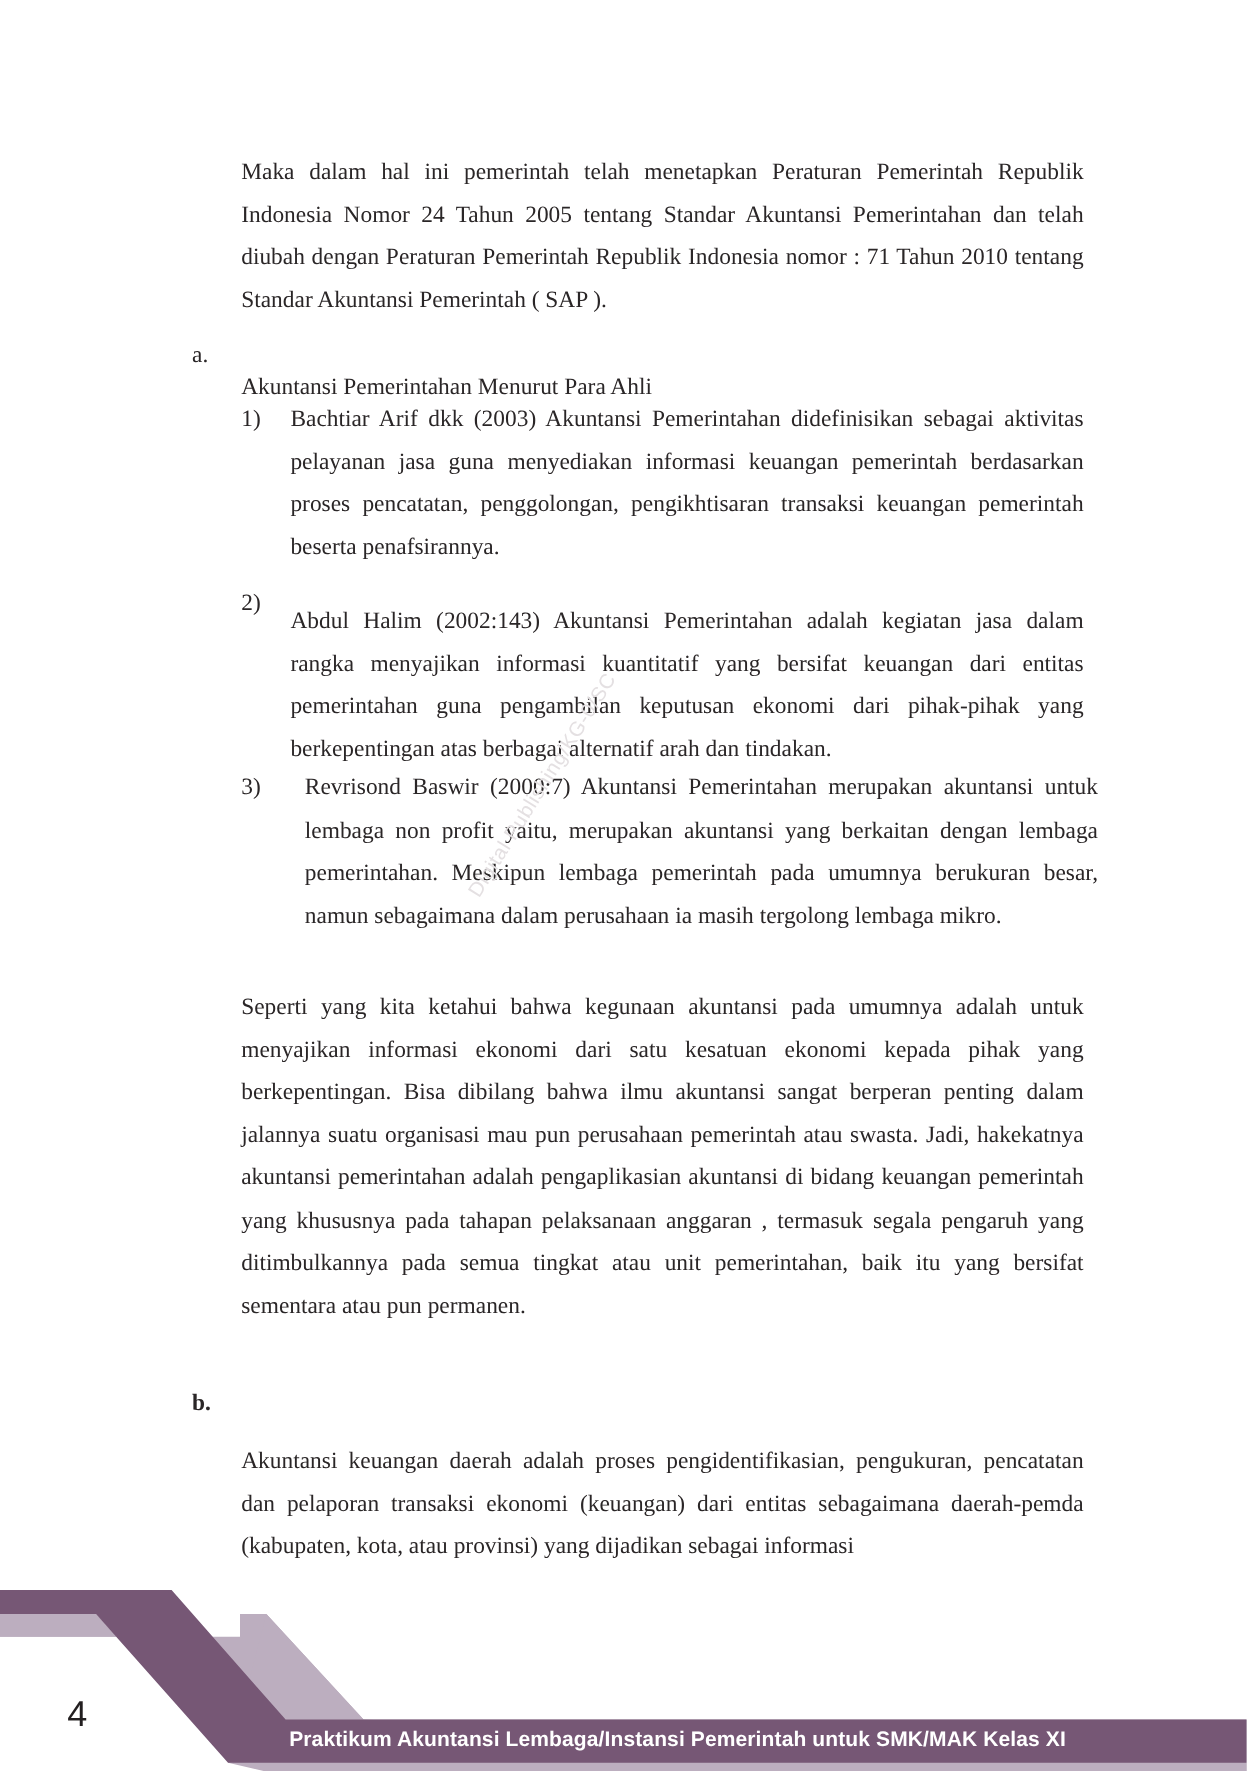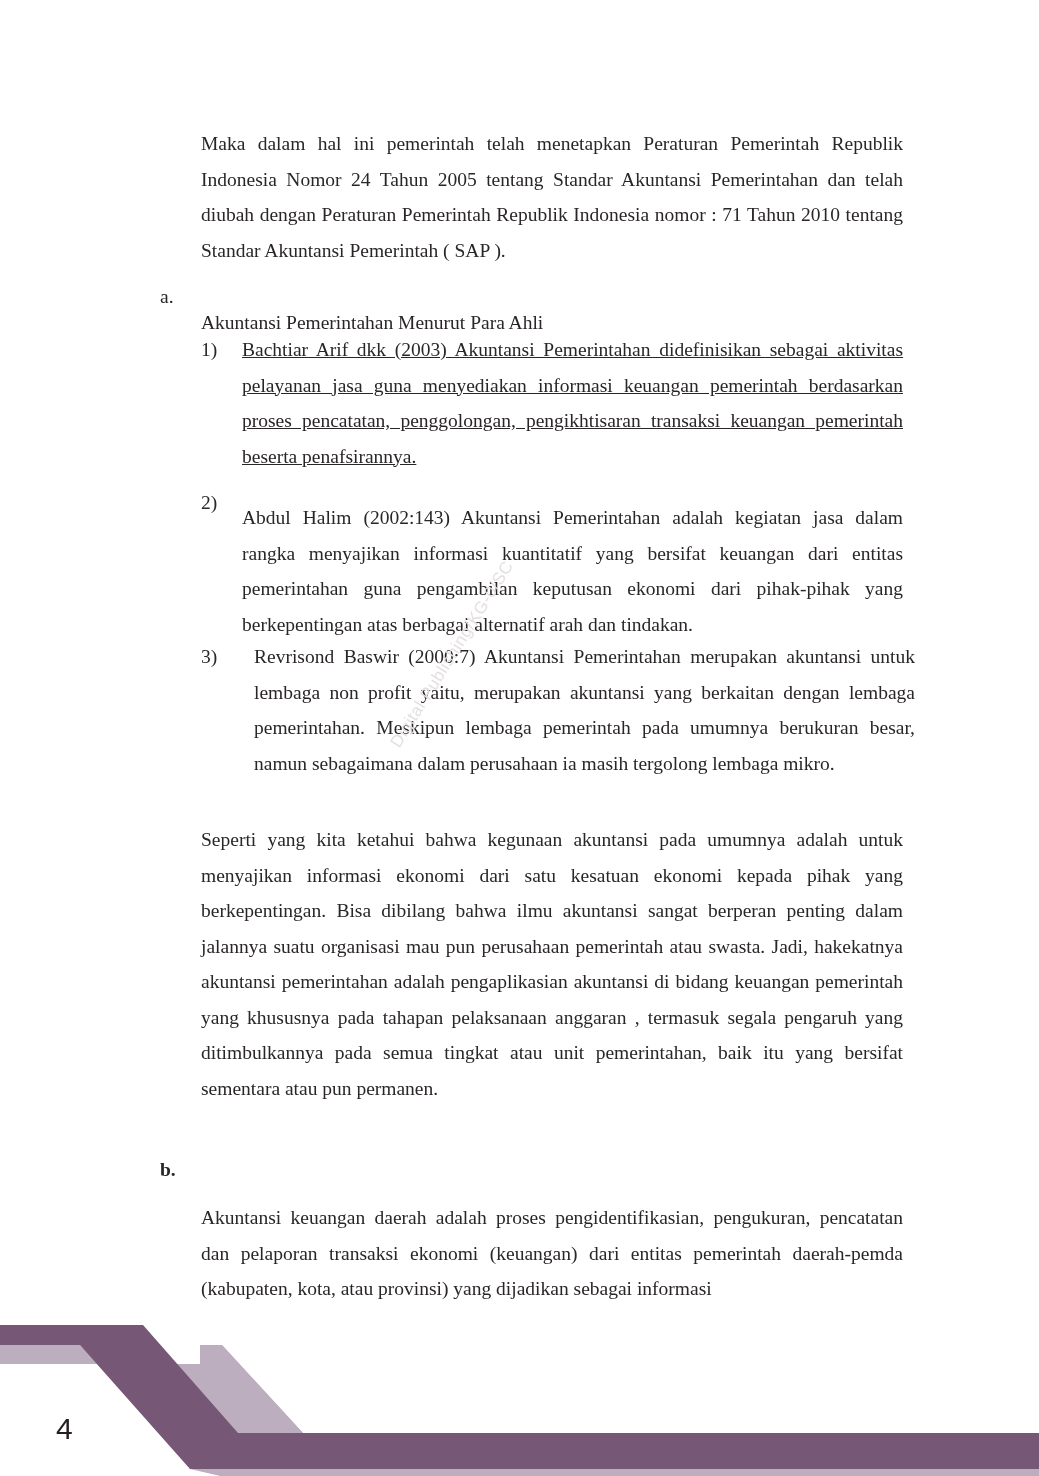--- a/index.html
+++ b/index.html
@@ -40,42 +40,43 @@
 <div class="page">
 
   <div class="para" style="top:110px;">Maka dalam hal ini pemerintah telah menetapkan Peraturan Pemerintah Republik Indonesia Nomor 24 Tahun 2005 tentang Standar Akuntansi Pemerintahan dan telah diubah dengan Peraturan Pemerintah Republik Indonesia nomor : 71 Tahun 2010 tentang Standar Akuntansi Pemerintah ( SAP ).</div>
 
   <div class="label" style="left:160px; top:263px;">a.</div>
   <div class="label" style="left:201px; top:263px;margin-top:26px;">Akuntansi Pemerintahan Menurut Para Ahli</div>
 
   <div>
     <div>
       <div class="label item-num" style="top:316px;">1)</div>
-      <div class="item-text" style="top:316px;text-decoration:underline;">Bachtiar  Arif  dkk (2003) Akuntansi  Pemerintahan didefinisikan  sebagai aktivitas pelayanan jasa guna menyediakan informasi keuangan pemerintah berdasarkan proses pencatatan, penggolongan, pengikhtisaran transaksi keuangan pemerintah beserta penafsirannya.</div>
+      <div class="item-text" style="top:316px;">Bachtiar  Arif  dkk (2003) Akuntansi  Pemerintahan didefinisikan  sebagai aktivitas pelayanan jasa guna menyediakan informasi keuangan pemerintah berdasarkan proses pencatatan, penggolongan, pengikhtisaran transaksi keuangan pemerintah beserta penafsirannya.</div>
     </div>
     <div>
       <div class="label item-num" style="top:469px;">2)</div>
       <div class="item-text" style="top:469px;margin-top:15px;">Abdul  Halim (2002:143) Akuntansi  Pemerintahan adalah  kegiatan  jasa dalam rangka menyajikan informasi kuantitatif yang bersifat keuangan dari entitas pemerintahan guna pengambilan keputusan ekonomi dari pihak-pihak yang berkepentingan atas berbagai alternatif arah dan tindakan.</div>
     </div>
     <div>
       <div class="label item-num" style="top:623px;">3)</div>
       <div class="item-text" style="top:623px;margin-left:12px;">Revrisond Baswir (2000:7) Akuntansi Pemerintahan merupakan akuntansi untuk lembaga non profit yaitu, merupakan akuntansi yang berkaitan dengan lembaga pemerintahan. Meskipun lembaga pemerintah pada umumnya berukuran besar, namun sebagaimana dalam perusahaan ia masih tergolong lembaga mikro.</div>
     </div>
   </div>
 
   <div class="para" style="top:806px;">Seperti yang kita ketahui bahwa kegunaan akuntansi pada umumnya adalah untuk menyajikan informasi ekonomi dari satu kesatuan ekonomi kepada pihak yang berkepentingan. Bisa dibilang bahwa ilmu akuntansi sangat berperan penting dalam jalannya suatu organisasi mau pun perusahaan pemerintah atau swasta. Jadi, hakekatnya akuntansi  pemerintahan adalah pengaplikasian akuntansi di bidang keuangan pemerintah yang khususnya pada tahapan pelaksanaan anggaran , termasuk segala pengaruh yang ditimbulkannya pada semua tingkat atau unit pemerintahan, baik itu yang bersifat sementara atau pun permanen.</div>
 
   <div class="label heading" style="left:160px; top:1136px;">b.</div>
 
-  <div class="para" style="top:1184px;">Akuntansi keuangan daerah adalah proses pengidentifikasian, pengukuran, pencatatan dan pelaporan transaksi ekonomi (keuangan) dari entitas pemerintah daerah-pemda (kabupaten, kota, atau provinsi) yang dijadikan sebagai informasi</div>
+  <div class="para" style="top:1184px;">Akuntansi keuangan daerah adalah proses pengidentifikasian, pengukuran, pencatatan dan pelaporan transaksi ekonomi (keuangan) dari entitas sebagaimana daerah-pemda (kabupaten, kota, atau provinsi) yang dijadikan sebagai informasi</div>
 
   <div class="watermark">Digital Publishing/KG-0/SC</div>
 
   <svg class="footer-svg" viewBox="0 0 1039 186" preserveAspectRatio="none">
     <polygon points="0,39 80,39 193,163 290,186 1039,186 1039,163 303,127 222,39 200,39 200,58 0,58" fill="#bcaebf"></polygon>
     <polygon points="222,39 303,127 1039,127 1039,186 290,186 190,163" fill="#bcaebf"></polygon>
     <polygon points="0,39 80,39 97,58 0,58" fill="#bcaebf"></polygon>
     <polygon points="0,19 143,19 238,127 1039,127 1039,163 190,163 80,39 0,39" fill="#765775"></polygon>
   </svg>
 
   <div class="page-number">4</div>
+  <div class="footer-title">Praktikum Akuntansi Lembaga/Instansi Pemerintah untuk SMK/MAK Kelas XI</div>
 
 </div>
 
 </body></html>

